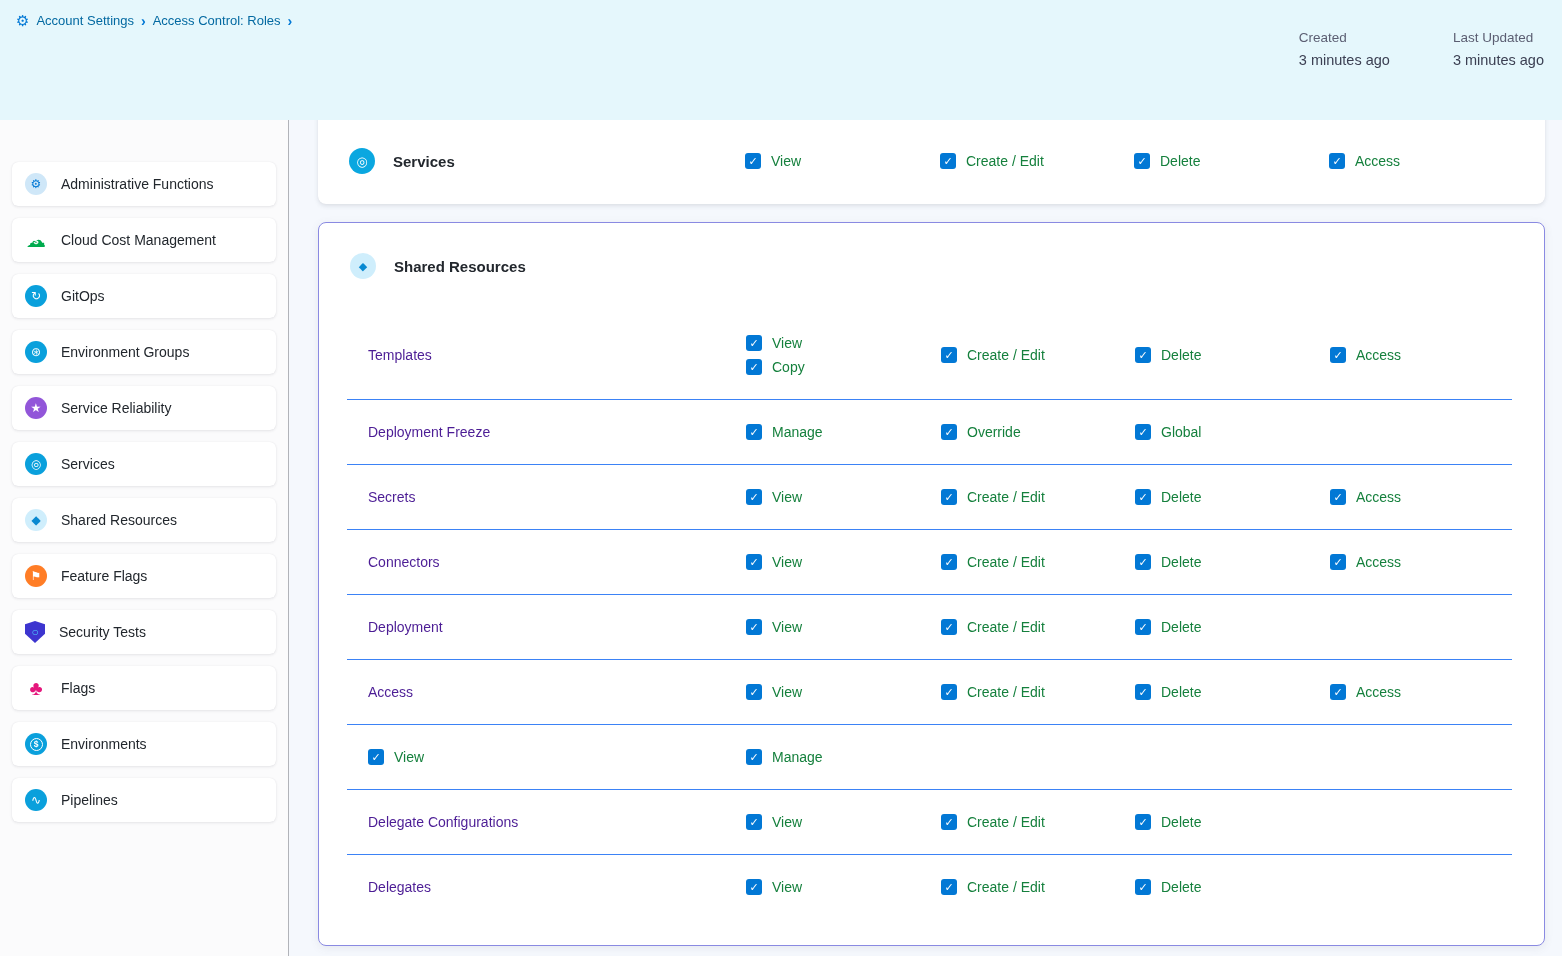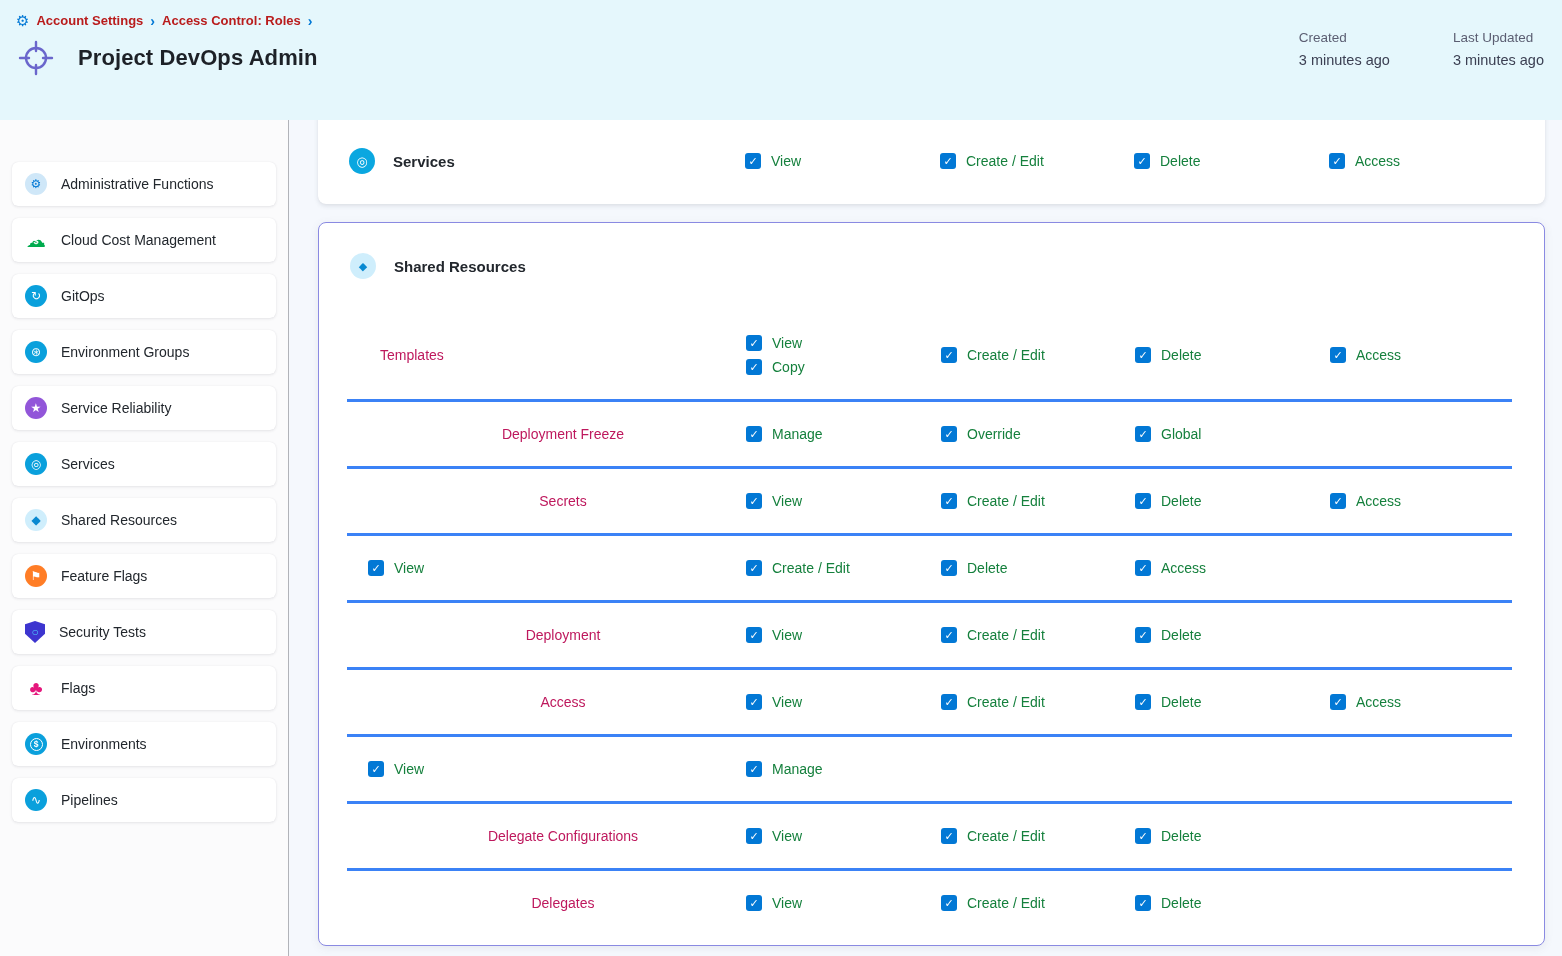--- a/index.html
+++ b/index.html
@@ -10,21 +10,21 @@
     background:#ffffff; color:#22272d;
   }
 
   
   .header {
     position:relative; height:120px; background:#e5f7fc;
     padding:13px 18px 0 16px;
   }
   .breadcrumb { display:flex; align-items:center; gap:7px; font-size:13px; }
   .breadcrumb .bc-gear { color:#0278d5; font-size:15px; line-height:1; }
-  .breadcrumb a { color:#b91c1c; text-decoration:none; font-weight:700; cursor:pointer; }
+  .breadcrumb a { color:#0369a1; text-decoration:none; font-weight:400; cursor:pointer; }
   .breadcrumb .bc-sep { color:#0278d5; font-size:14px; line-height:1; font-weight:600; }
   .title-row { display:flex; align-items:center; margin-top:10px; margin-left:0; }
   .role-icon { width:40px; height:40px; flex:none; display:flex; align-items:center; justify-content:center; }
   .page-title { margin:0 0 0 22px; font-size:22px; font-weight:600; color:#1d2127; letter-spacing:0.1px; }
   .meta { position:absolute; top:30px; right:16px; display:flex; align-items:flex-end;gap:17px; }
   .meta-col { padding:0 14px; }
   .meta-col:last-child { padding-right:2px; }
   .meta-label { font-size:13.5px; color:#5b5e72; margin-bottom:7px; }
   .meta-value { font-size:14.5px; color:#3c4053; }
   .meta-divider { width:1px; background:#bfc9d2; }
@@ -80,22 +80,22 @@
     border:1px solid #8a8ae2; border-radius:8px;
     box-shadow:0 2px 8px rgba(96,97,112,0.10);
   }
   .shared-header { display:flex; align-items:center; padding:30px 0 0 31px; }
 
   .rows { margin:32px 32px 0 28px; }
   .perm-row {
     display:grid; grid-template-columns:378px 195px 194px 195px 1fr;
     align-items:center; padding:24px 0 24px 21px;
   }
-  .perm-row + .perm-row { border-top:3px solid #3b82f6;text-align:center; }
-  .res-label { font-size:14px; color:#be185d;margin-left:12px; }
+  .perm-row + .perm-row { border-top:1px solid #3b82f6; }
+  .res-label { font-size:14px; color:#4c1d95; }
 
   .cb-item { display:flex; align-items:center; gap:10px; }
   .cb-item + .cb-item { margin-top:8px; }
   .cb {
     width:16px; height:16px; flex:none; background:#0278d5; border-radius:3px;
     color:#fff; font-size:11px; font-weight:700; line-height:1;
     display:flex; align-items:center; justify-content:center; cursor:pointer;
   }
   .cb-label { font-size:14px; color:#15803d; }
 </style>
@@ -106,32 +106,20 @@
 
   <header class="header">
     <nav class="breadcrumb">
       <span class="bc-gear">⚙</span>
       <a>Account Settings</a>
       <span class="bc-sep">›</span>
       <a>Access Control: Roles</a>
       <span class="bc-sep">›</span>
     </nav>
 
-    <div class="title-row">
-      <span class="role-icon">
-        <svg width="40" height="40" viewBox="0 0 40 40" fill="none">
-          <circle cx="20" cy="20" r="10" stroke="#6a66cc" stroke-width="2.4"></circle>
-          <line x1="20" y1="4" x2="20" y2="13" stroke="#6a66cc" stroke-width="2.4" stroke-linecap="round"></line>
-          <line x1="20" y1="27" x2="20" y2="36" stroke="#6a66cc" stroke-width="2.4" stroke-linecap="round"></line>
-          <line x1="4" y1="20" x2="13" y2="20" stroke="#6a66cc" stroke-width="2.4" stroke-linecap="round"></line>
-          <line x1="27" y1="20" x2="36" y2="20" stroke="#6a66cc" stroke-width="2.4" stroke-linecap="round"></line>
-        </svg>
-      </span>
-      <h1 class="page-title">Project DevOps Admin</h1>
-    </div>
 
     <div class="meta">
       <div class="meta-col">
         <div class="meta-label">Created</div>
         <div class="meta-value">3 minutes ago</div>
       </div>
       <div class="meta-divider"></div>
       <div class="meta-col">
         <div class="meta-label">Last Updated</div>
         <div class="meta-value">3 minutes ago</div>
@@ -344,20 +332,21 @@
               </div>
     <div class="perm-cell">
                 <div class="cb-item">
                   <span class="cb">✓</span>
                   <span class="cb-label">Access</span>
                 </div>
               </div>
   </div>
 
   <div class="perm-row">
+    <span class="res-label">Connectors</span>
     <div class="perm-cell">
                 <div class="cb-item">
                   <span class="cb">✓</span>
                   <span class="cb-label">View</span>
                 </div>
               </div>
     <div class="perm-cell">
                 <div class="cb-item">
                   <span class="cb">✓</span>
                   <span class="cb-label">Create / Edit</span>

